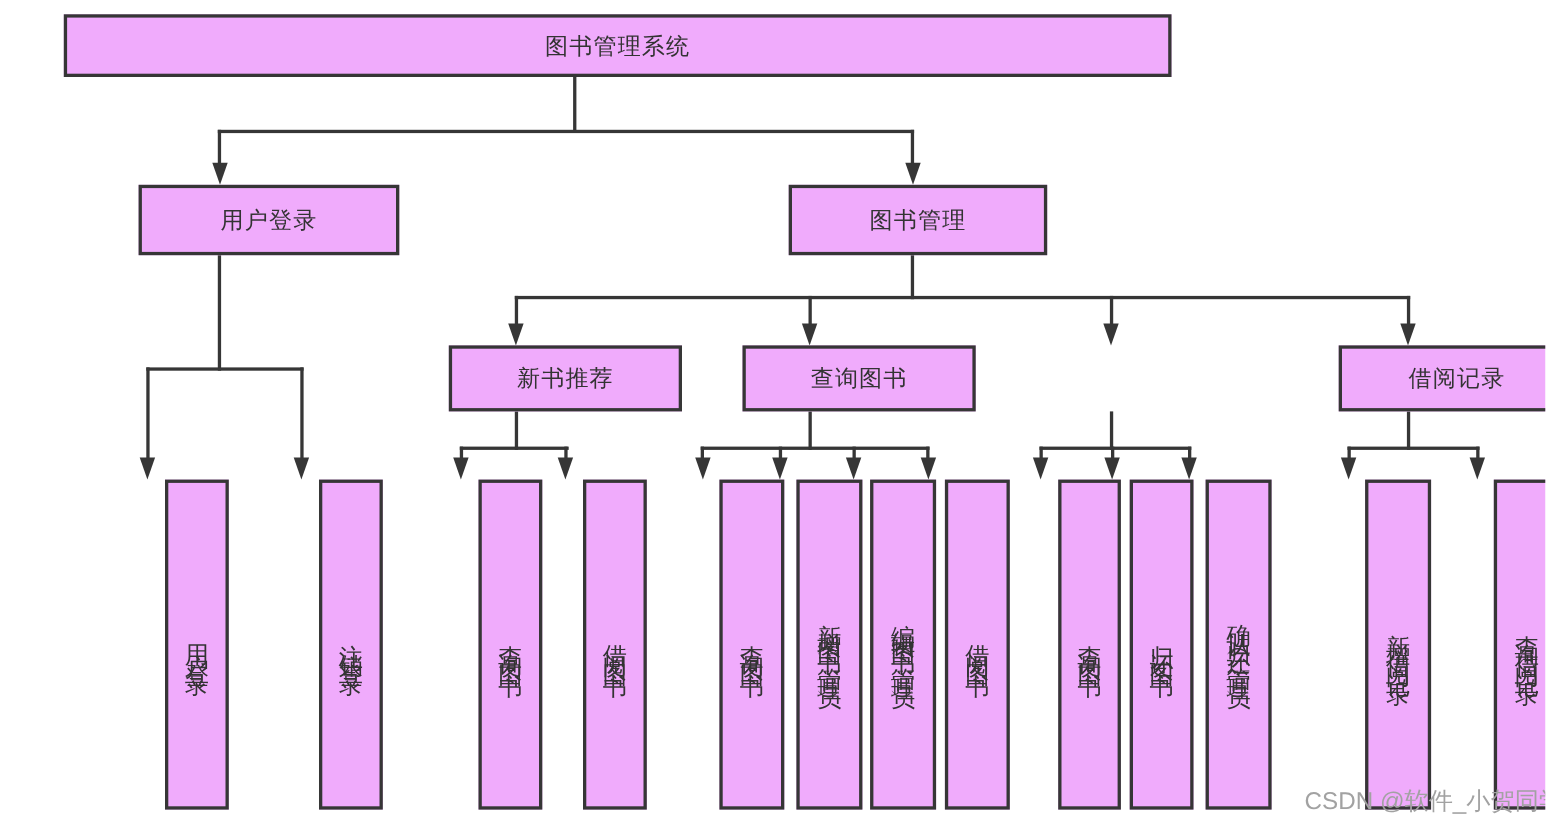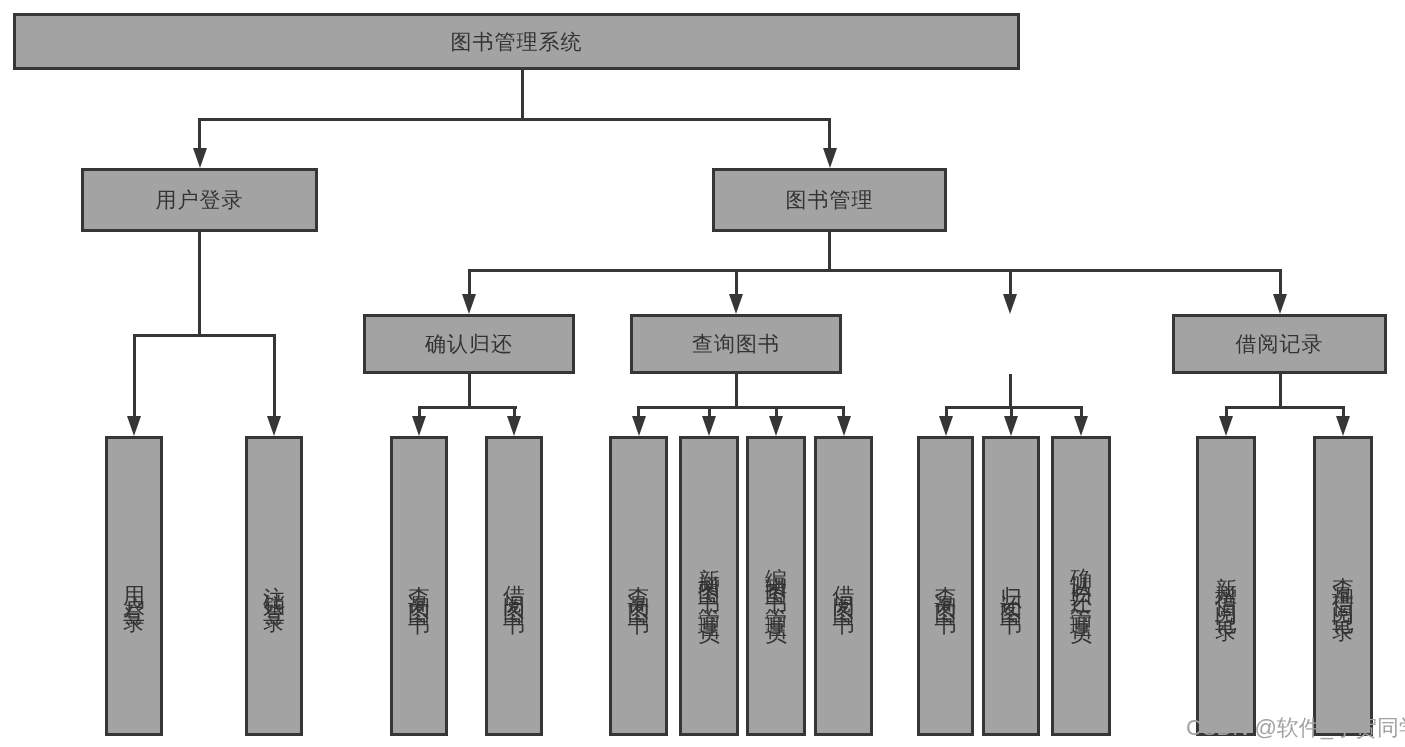--- a/index.html
+++ b/index.html
@@ -8,26 +8,27 @@
     width: 1405px;
     height: 747px;
     background: #ffffff;
     overflow: hidden;
     font-family: "Liberation Sans", "DejaVu Sans", sans-serif;
   }
   .box {
     position: absolute;
     box-sizing: border-box;
     border: 3px solid #363636;
-    background: #a3a3a3;
+    background: #f0abfc;
     display: flex;
     align-items: center;
     justify-content: center;
     color: #333333;
     z-index: 2;
+    margin-left: 45px;
   }
   .box.h { font-size: 21px; letter-spacing: 1px; }
   .box.v span {
     writing-mode: vertical-rl;
     text-orientation: mixed;
     font-size: 22px;
     letter-spacing: 9px;
     line-height: 1;
     color: #333333;
   }
@@ -63,21 +64,21 @@
   <div class="line" style="left:520.5px; top:69px; width:3px; height:51px;"></div>
   <div class="line" style="left:197.5px; top:118px; width:633px; height:3px;"></div>
   <div class="line" style="left:197.5px; top:118px; width:3px; height:33px;"></div>
   <div class="arrow" style="left:192.5px; top:148px;"></div>
   <div class="line" style="left:827.5px; top:118px; width:3px; height:33px;"></div>
   <div class="arrow" style="left:822.5px; top:148px;"></div>
 
   <div class="box h" style="left:81px; top:168px; width:237px; height:64px;">
     <span>用户登录</span>
   </div>
-  <div class="box h" style="left:712px; top:168px; width:235px; height:64px;">
+  <div class="box h" style="left:672px; top:168px; width:235px; height:64px;">
     <span>图书管理</span>
   </div>
 
   <div class="line" style="left:197.5px; top:232px; width:3px; height:105px;"></div>
   <div class="line" style="left:132.5px; top:334px; width:143px; height:3px;"></div>
   <div class="line" style="left:132.5px; top:334px; width:3px; height:84px;"></div>
   <div class="arrow" style="left:127px; top:416px;"></div>
   <div class="line" style="left:272.5px; top:334px; width:3px; height:84px;"></div>
   <div class="arrow" style="left:267px; top:416px;"></div>
 
@@ -86,21 +87,21 @@
   <div class="line" style="left:467.5px; top:269px; width:3px; height:28px;"></div>
   <div class="arrow" style="left:462px; top:294px;"></div>
   <div class="line" style="left:734.5px; top:269px; width:3px; height:28px;"></div>
   <div class="arrow" style="left:729px; top:294px;"></div>
   <div class="line" style="left:1008.5px; top:269px; width:3px; height:28px;"></div>
   <div class="arrow" style="left:1003px; top:294px;"></div>
   <div class="line" style="left:1278.5px; top:269px; width:3px; height:28px;"></div>
   <div class="arrow" style="left:1273px; top:294px;"></div>
 
   <div class="box h" style="left:363px; top:314px; width:212px; height:60px;">
-    <span>确认归还</span>
+    <span>新书推荐</span>
   </div>
   <div class="box h" style="left:630px; top:314px; width:212px; height:60px;">
     <span>查询图书</span>
   </div>
   <div class="box h" style="left:1172px; top:314px; width:215px; height:60px;">
     <span>借阅记录</span>
   </div>
 
   <div class="line" style="left:467.5px; top:374px; width:3px; height:35px;"></div>
   <div class="line" style="left:734.5px; top:374px; width:3px; height:35px;"></div>

